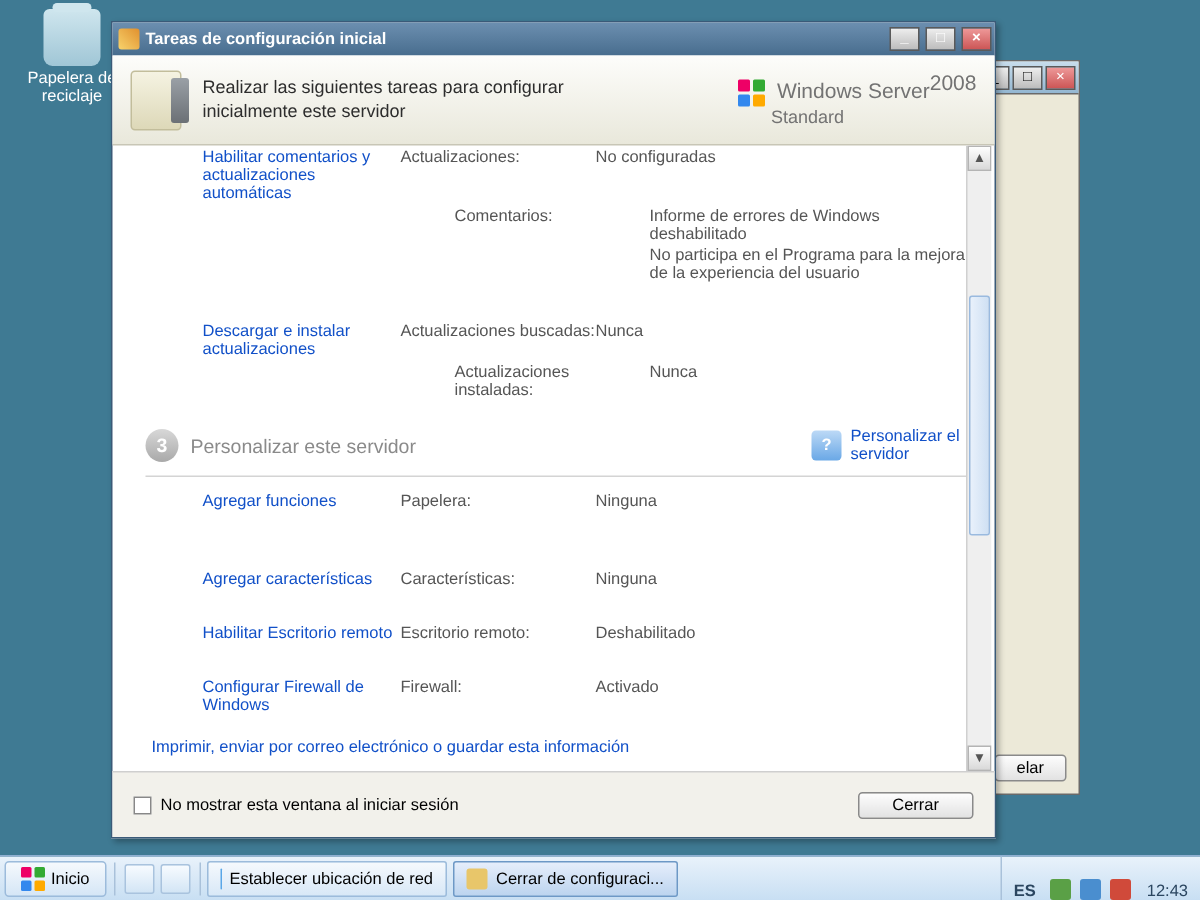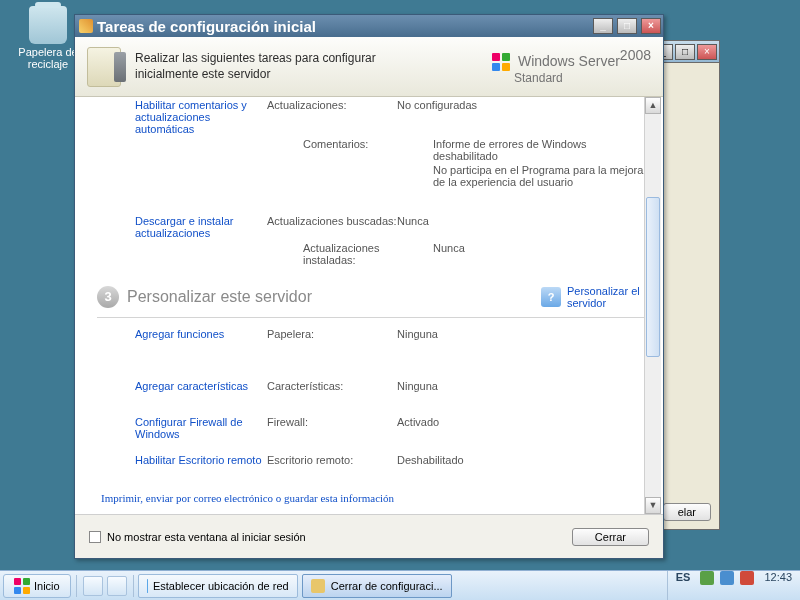--- a/index.html
+++ b/index.html
@@ -12,21 +12,21 @@
   
   .bgwin { position:absolute; top:40px; left:500px; width:220px; height:490px; background:#ece9d8; border:1px solid #6a6a6a; }
   .bgwin .titlebar { height:22px; background:linear-gradient(180deg,#c8ddec,#94b7d2); border-bottom:1px solid #6a6a6a; display:flex; justify-content:flex-end; align-items:center; padding-right:2px; gap:2px;}
   .tb-btn { width:20px; height:16px; background:linear-gradient(180deg,#eee,#bcbcbc); border:1px solid #5a5a5a; font-size:10px; line-height:14px; text-align:center; font-family:Arial; }
   .tb-btn.close { background:linear-gradient(180deg,#e99,#c55); color:#fff;}
   .bgwin .footer { position:absolute; bottom:8px; right:8px; }
   .btn { background:linear-gradient(180deg,#fdfdfd,#e2e2e2); border:1px solid #8a8a8a; padding:2px 14px; font-size:11px; border-radius:3px; }
   
   .window { position:absolute; top:14px; left:74px; width:590px; height:545px; background:#fff; border:1px solid #3b5a78; box-shadow:2px 2px 4px rgba(0,0,0,.3);}
   .window .titlebar { height:22px; background:linear-gradient(180deg,#6c8fb0,#486d8e); display:flex; align-items:center; color:#fff; font-weight:bold; padding:0 2px 0 4px; gap:4px; }
-  .window .titlebar .title-text { flex:1; font-size:15px; }
+  .window .titlebar .title-text { flex:1; font-size:11px; }
   .window .titlebar .sysicon { width:14px; height:14px; background:linear-gradient(45deg,#f8d36c,#e0902e); border-radius:2px; }
   .header-band { height:60px; background:linear-gradient(180deg,#fdfdfb,#e9e8db); border-bottom:1px solid #c8c6b6; display:flex; align-items:center; padding:0 12px; gap:14px; position:relative;}
   .header-band .hicon { width:34px; height:40px; background:linear-gradient(180deg,#f5f3e2,#ddd8b8); border:1px solid #c2bd9b; border-radius:3px; position:relative; }
   .header-band .hicon:after{content:""; position:absolute; right:-6px; top:4px; width:12px; height:30px; background:linear-gradient(180deg,#9aa0a6,#6b7075); border-radius:2px;}
   .header-band .htext { font-size:12px; color:#2d2d2d; max-width:280px; line-height:1.3;}
   .brand { position:absolute; right:12px; top:10px; text-align:left; color:#3b3b3b; }
   .brand .flag { display:inline-block; width:18px; height:18px; vertical-align:middle; margin-right:4px; position:relative;}
   .brand .flag span{ position:absolute; width:8px; height:8px; border-radius:1px;}
   .brand .flag .r{background:#e06; top:0; left:0;}
   .brand .flag .g{background:#3a3; top:0; right:0;}
@@ -46,41 +46,41 @@
   .row .ricon .ii { width:22px; height:22px; border-radius:3px;}
   .row .link-col { width:140px; padding-left:8px;}
   .row .lbl-col  { width:130px; color:#555;}
   .row .val-col  { flex:1; color:#555; padding-right:4px;}
   .link { color:#1150c8; }
   .sub-line { display:flex; padding:1px 0;}
   .sub-line .lbl-col{ margin-left:212px; width:130px; color:#555;}
   .sub-line .val-col{ flex:1; color:#555; padding-right:4px;}
   .section { display:flex; align-items:center; margin:18px 0 8px 6px; gap:8px; color:#888;}
   .section .num { width:22px; height:22px; border-radius:50%; background:linear-gradient(180deg,#d8d8d8,#a9a9a9); color:#fff; font-weight:bold; text-align:center; line-height:22px; font-size:13px;}
-  .section .stitle { font-size:16px; color:#8a8a8a;}
+  .section .stitle { font-size:13px; color:#8a8a8a;}
   .section .help { margin-left:auto; display:flex; align-items:center; gap:6px;}
   .section .help .qicon { width:20px; height:20px; background:linear-gradient(180deg,#bcd9f6,#6aa8e6); border-radius:3px; color:#fff; text-align:center; line-height:20px; font-weight:bold;}
   .hr { border-top:1px solid #d4d4d4; margin:2px 6px 8px 6px;}
-  .printlink { color:#1150c8; margin:14px 0 0 10px; display:block;font-family:Liberation Serif, serif;}
+  .printlink { color:#1150c8; margin:14px 0 0 10px; display:block;}
   .bottombar { position:absolute; left:0; right:0; bottom:0; height:44px; border-top:1px solid #cfcfcf; background:#f2f1eb; display:flex; align-items:center; padding:0 14px;}
   .checkbox { width:12px; height:12px; border:1px solid #888; background:#fff; margin-right:6px;}
   .bottombar .btn { margin-left:auto; padding:2px 22px;}
   
   .taskbar { position:absolute; left:0; right:0; bottom:0; height:30px; background:linear-gradient(180deg,#e9f2fb,#c8dff3); border-top:1px solid #8fafd2; display:flex; align-items:center; font-size:11px;}
   .start { height:24px; display:flex; align-items:center; gap:4px; padding:0 10px; margin:0 3px; background:linear-gradient(180deg,#f5f9fd,#d5e6f6); border:1px solid #9cbbdb; border-radius:3px;}
   .start .flag{ width:16px; height:16px; position:relative;}
   .start .flag span{position:absolute;width:7px;height:7px;border-radius:1px;}
   .start .r{background:#e06;top:0;left:0}.start .g{background:#3a3;top:0;right:0}.start .b{background:#38e;bottom:0;left:0}.start .y{background:#fa0;bottom:0;right:0}
   .tb-sep { width:1px; height:22px; background:#a9c1da; margin:0 2px;}
   .ql { display:flex; gap:4px; padding:0 4px;}
   .ql .q { width:20px; height:20px; background:linear-gradient(180deg,#f7fbff,#d3e5f5); border:1px solid #a9c3de; border-radius:2px;}
   .task { height:24px; display:flex; align-items:center; gap:6px; padding:0 8px; margin:0 2px; background:linear-gradient(180deg,#f5f9fd,#d8e8f7); border:1px solid #9cbbdb; border-radius:2px; max-width:160px; overflow:hidden; white-space:nowrap;}
   .task.active { background:linear-gradient(180deg,#e6eefb,#bcd4ef); border-color:#6d98c6;}
   .task .ticon { width:14px; height:14px; background:#e8c66a; border-radius:2px;}
-  .tray { margin-left:auto; display:flex; align-items:flex-start; gap:6px; padding:0 8px; height:100%; border-left:1px solid #a9c1da;}
+  .tray { margin-left:auto; display:flex; align-items:flex-end; gap:6px; padding:0 8px; height:100%; border-left:1px solid #a9c1da;}
   .tray .lang { font-weight:bold; color:#2b4660; margin-right:4px;}
   .tray .ti { width:14px; height:14px; border-radius:2px;}
   .tray .clock { margin-left:4px; color:#2b4660;} 
   .ic-users{background:linear-gradient(135deg,#f3c779,#d2782c);} 
   .ic-dl{background:linear-gradient(135deg,#f3d879,#d2a12c);} 
   .ic-srv{background:linear-gradient(180deg,#b9c0c6,#8a9096);} 
   .ic-feat{background:linear-gradient(135deg,#b9c0c6,#6aa046);} 
   .ic-rdp{background:linear-gradient(135deg,#a8d6f5,#4a8ecf);} 
   .ic-fw{background:linear-gradient(135deg,#f6c17b,#d06a22);} 
 </style>
@@ -182,34 +182,34 @@
           <div class="ricon">
               <div class="ii ic-feat"></div>
             </div>
           <div class="link-col"><span class="link">Agregar características</span></div>
           <div class="lbl-col">Características:</div>
           <div class="val-col">Ninguna</div>
         </div>
 
         <div class="row" style="margin-top:10px">
           <div class="ricon">
+              <div class="ii ic-rdp"></div>
+            </div>
+          <div class="link-col"><span class="link">Habilitar Escritorio remoto</span></div>
+          <div class="lbl-col">Escritorio remoto:</div>
+          <div class="val-col">Deshabilitado</div>
+        </div>
+
+        <div class="row" style="margin-top:10px">
+          <div class="ricon">
               <div class="ii ic-fw"></div>
             </div>
           <div class="link-col"><span class="link">Configurar Firewall de Windows</span></div>
           <div class="lbl-col">Firewall:</div>
           <div class="val-col">Activado</div>
-        </div>
-
-        <div class="row" style="margin-top:10px">
-          <div class="ricon">
-              <div class="ii ic-rdp"></div>
-            </div>
-          <div class="link-col"><span class="link">Habilitar Escritorio remoto</span></div>
-          <div class="lbl-col">Escritorio remoto:</div>
-          <div class="val-col">Deshabilitado</div>
         </div>
 
         <span class="printlink link">Imprimir, enviar por correo electrónico o guardar esta información</span>
       </div>
 
       <div class="scrollbar">
         <div class="arrow">▲</div>
         <div class="thumb"></div>
         <div class="arrow" style="position:absolute;bottom:0;left:0;right:0">▼</div>
       </div>

